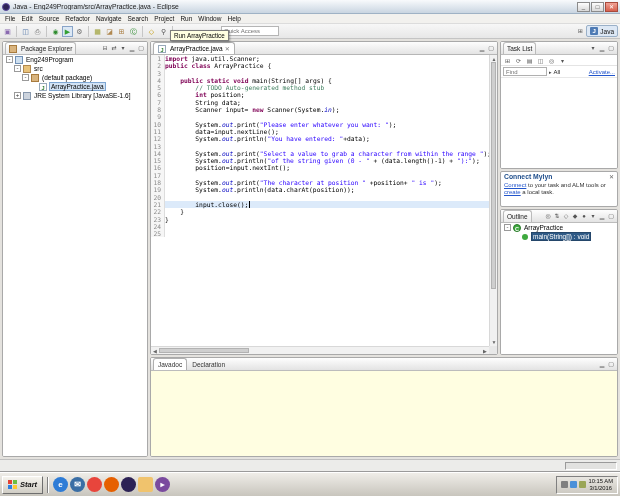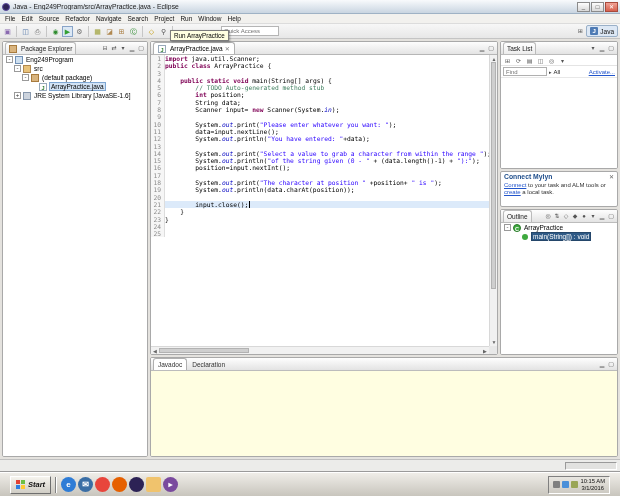--- a/index.html
+++ b/index.html
@@ -105,21 +105,21 @@
   .javadoc-content{flex:1;background:#fffee1;}
 
   
   .status-bar{height:12px;flex:none;background:#ececea;border-top:1px solid #c0c0c0;display:flex;align-items:center;padding:0 3px;}
   .status-box{margin-left:auto;width:52px;height:8px;border:1px solid;border-color:#9a9a9a #fff #fff #9a9a9a;background:#e2e2e0;}
 
   
   .tooltip{position:absolute;left:170px;top:30px;background:#ffffe1;border:1px solid #7c7c7c;font-size:6.3px;padding:1px 3px;z-index:60;box-shadow:1px 1px 2px rgba(0,0,0,.35);color:#000;white-space:nowrap;}
 
   
-  .taskbar{position:absolute;left:0;bottom:0;width:620px;height:24px;background:linear-gradient(#efede8,#c8c5bd);border-top:1px solid #fff;display:flex;align-items:center;padding:0 10px;gap:2px;}
+  .taskbar{position:absolute;left:0;bottom:0;width:620px;height:24px;background:linear-gradient(#efede8,#c8c5bd);border-top:1px solid #fff;display:flex;align-items:center;padding:0 2px;gap:2px;}
   .start-btn{height:18px;display:flex;align-items:center;gap:3px;padding:0 5px;background:linear-gradient(#f6f4ee,#d0cdc5);border:1px solid;border-color:#fff #6e6e6e #6e6e6e #fff;font-weight:bold;font-size:7.5px;font-style:italic;color:#111;flex:none;}
   .flag{display:grid;grid-template-columns:4px 4px;grid-template-rows:4px 4px;gap:1px;}
   .flag i{display:block;}
   .f-r{background:#e34234;} .f-g{background:#6cbf43;} .f-b{background:#2f7ee0;} .f-y{background:#ffc832;}
   .tb-divider{width:2px;height:16px;border-left:1px solid #808080;border-right:1px solid #fff;margin:0 2px;flex:none;}
   .quick-launch{display:flex;align-items:center;gap:2px;}
   .ql-icon{width:15px;height:15px;border-radius:50%;display:flex;align-items:center;justify-content:center;font-size:8px;color:#fff;font-weight:bold;flex:none;}
   .tray{margin-left:auto;display:flex;align-items:center;gap:3px;height:18px;border:1px solid;border-color:#808080 #fff #fff #808080;padding:0 4px;flex:none;}
   .tray-icons{display:flex;gap:2px;align-items:center;}
   .tray-icon{width:7px;height:7px;display:inline-block;border-radius:1px;}

